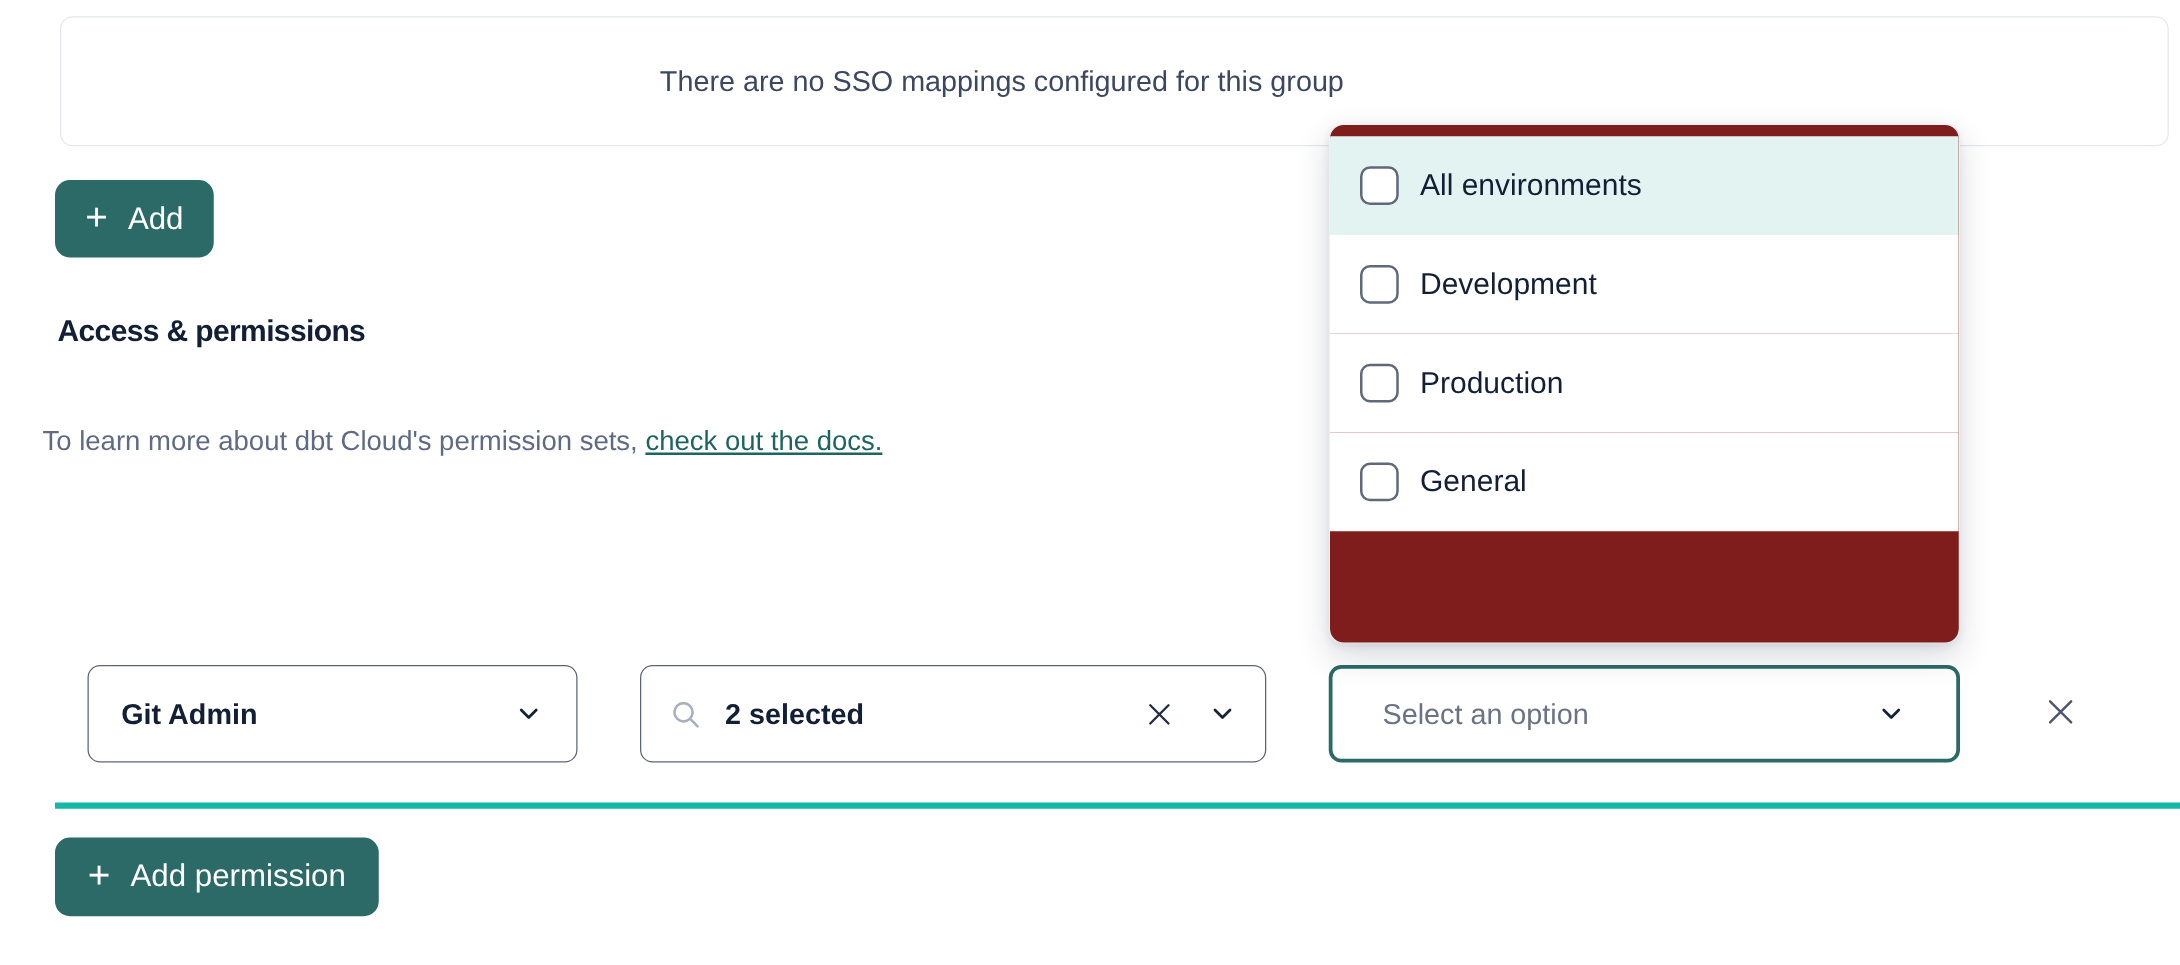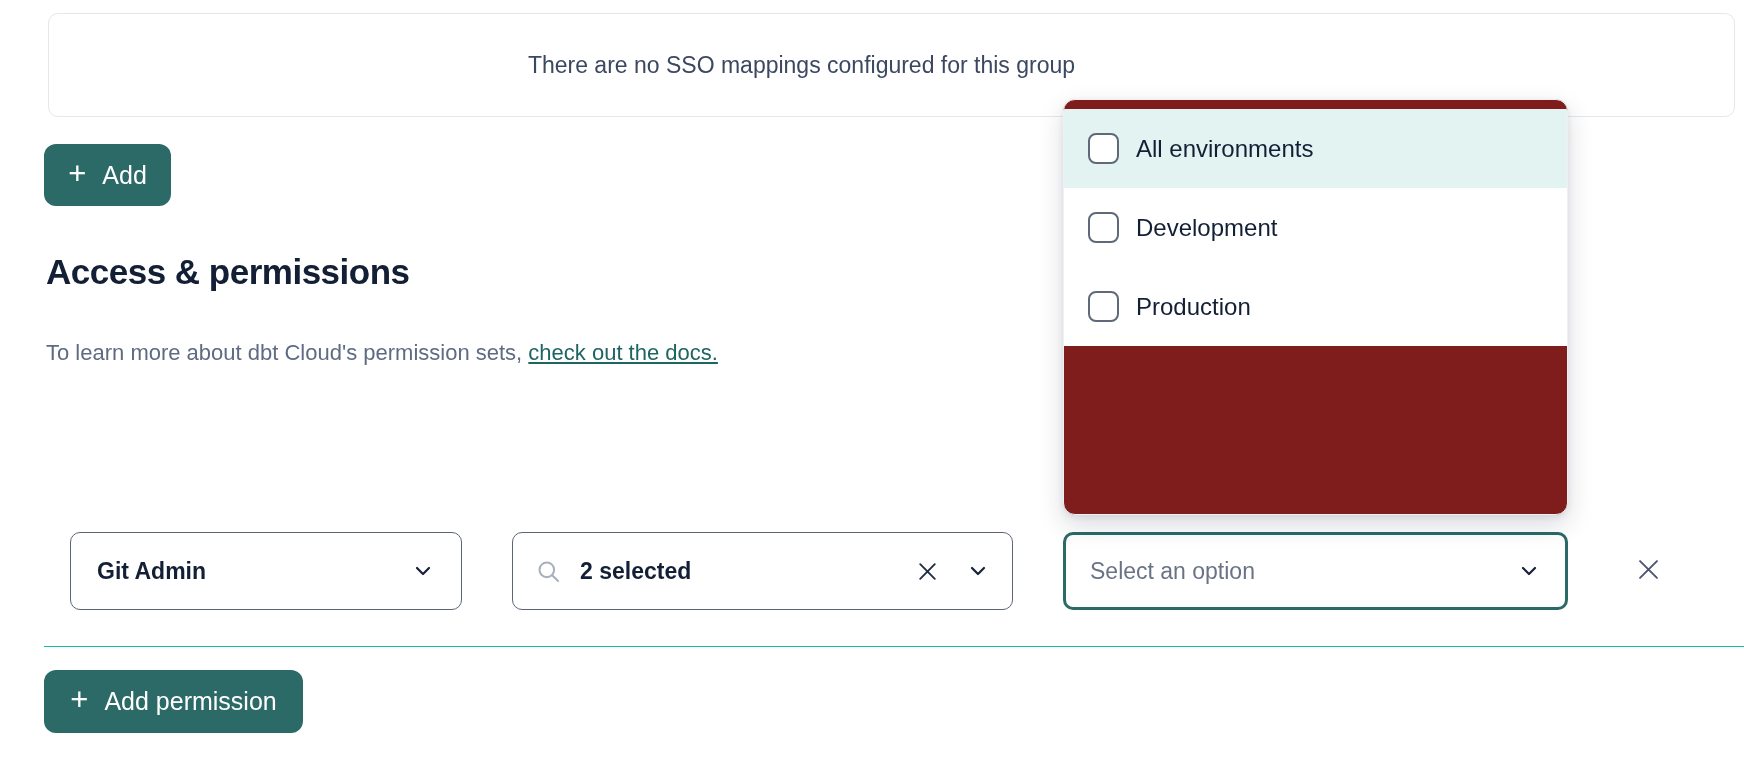--- a/index.html
+++ b/index.html
@@ -22,46 +22,46 @@
     background:#2b6a67;color:#ffffff;border-radius:12px;
     display:flex;align-items:center;justify-content:center;gap:16px;
     font-family:inherit;font-size:25px;padding:0 22px;
   }
   .btn-teal .plus{font-size:31px;font-weight:300;line-height:1;transform:translateY(-2px);}
   .add-btn{left:44px;top:144px;width:127px;height:62px;}
   .add-permission-btn{left:44px;top:670px;width:259px;height:63px;}
   
   .section-title{
     position:absolute;left:46px;top:252px;margin:0;
-    font-size:35px;font-weight:700;letter-spacing:-0.5px;color:#131f35;
+    font-size:24px;font-weight:700;letter-spacing:-0.5px;color:#131f35;
   }
-  .section-desc{position:absolute;left:46px;top:340px;margin:0;font-size:22px;color:#5f6b83;}
+  .section-desc{position:absolute;left:34px;top:340px;margin:0;font-size:22px;color:#5f6b83;}
   .docs-link{color:#1e6562;font-weight:500;text-decoration:underline;cursor:pointer;}
   
   .table-header{
     position:absolute;left:44px;top:418px;width:1700px;height:80px;
     box-sizing:border-box;background:#f7f8fa;border-top:1px solid #e7e9ee;
     display:flex;align-items:center;
   }
   .th{font-size:22px;font-weight:700;color:#4c5670;}
   .th-permission{position:absolute;left:26px;}
   .th-project{position:absolute;left:468px;}
   .table-row{
     position:absolute;left:44px;top:498px;width:1700px;height:149px;
-    box-sizing:border-box;background:#ffffff;border-bottom:1px solid #14b8a6;
+    box-sizing:border-box;background:#ffffff;border-bottom:5px solid #14b8a6;
   }
   .select{
     position:absolute;top:34px;height:78px;box-sizing:border-box;
     border:1.5px solid #5c6578;border-radius:10px;background:#ffffff;
     display:flex;align-items:center;cursor:pointer;
   }
   .select-permission{left:26px;width:392px;padding:0 26px;}
   .select-project{left:468px;width:501px;padding:12px 22px;border-radius:10px;}
   .select-environment{
-    left:1019px;width:505px;padding:0 24px;
+    left:1019px;width:505px;padding:0 40px;
     border:3px solid #2b6a67;
   }
   .select-value{font-size:23px;font-weight:700;color:#131f35;}
   .select-placeholder{font-size:23px;color:#6a7386;}
   .chevron{margin-left:auto;flex:0 0 auto;display:flex;}
   .search-icon{flex:0 0 auto;display:flex;margin-right:18px;}
   .clear-icon{margin-left:auto;flex:0 0 auto;display:flex;cursor:pointer;}
   .select-project .chevron{margin-left:26px;}
   .remove-row-btn{
     position:absolute;left:1580px;top:47px;width:48px;height:48px;
@@ -167,16 +167,20 @@
           <span class="option-label">All environments</span>
         </div>
         <div class="option">
           <span class="checkbox" role="checkbox" aria-checked="false"></span>
           <span class="option-label">Development</span>
         </div>
         <div class="option">
           <span class="checkbox" role="checkbox" aria-checked="false"></span>
           <span class="option-label">Production</span>
         </div>
+        <div class="option">
+          <span class="checkbox" role="checkbox" aria-checked="false"></span>
+          <span class="option-label">General</span>
+        </div>
       </div>
   </div>
 
 </div>
 
 </body></html>

